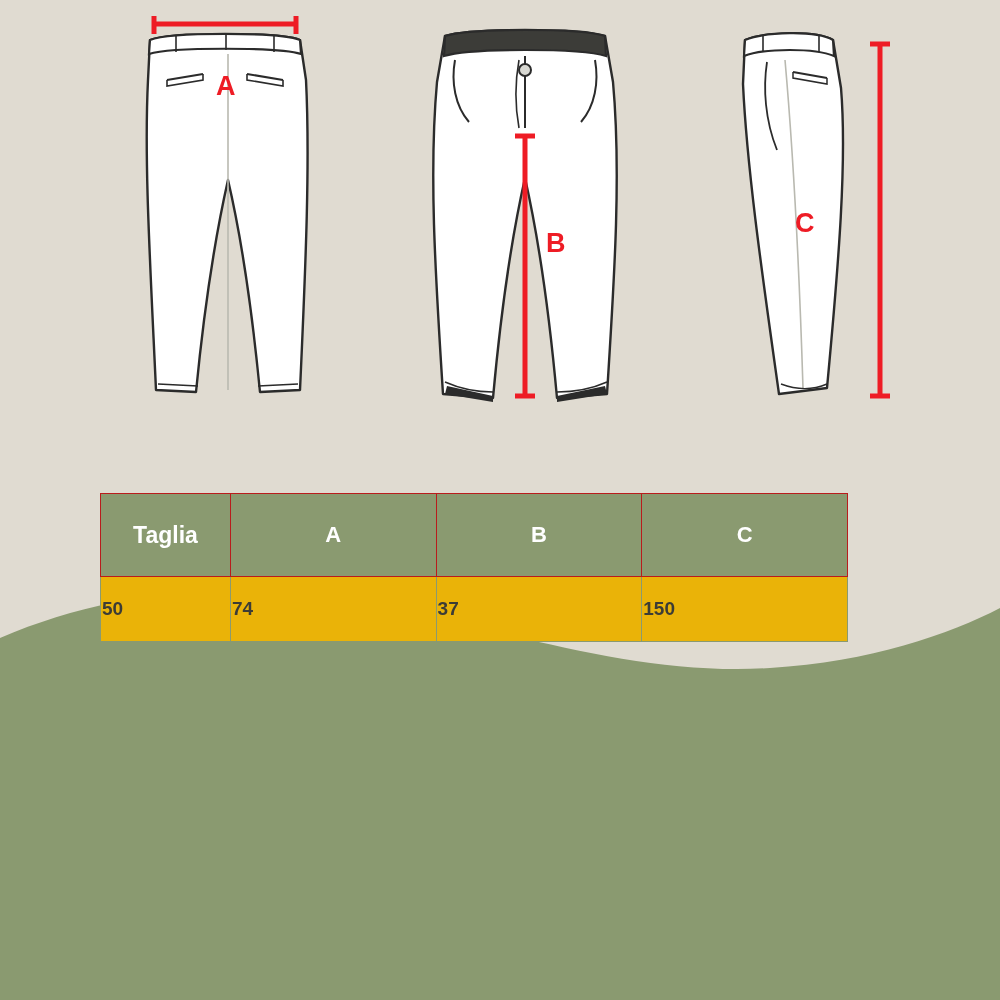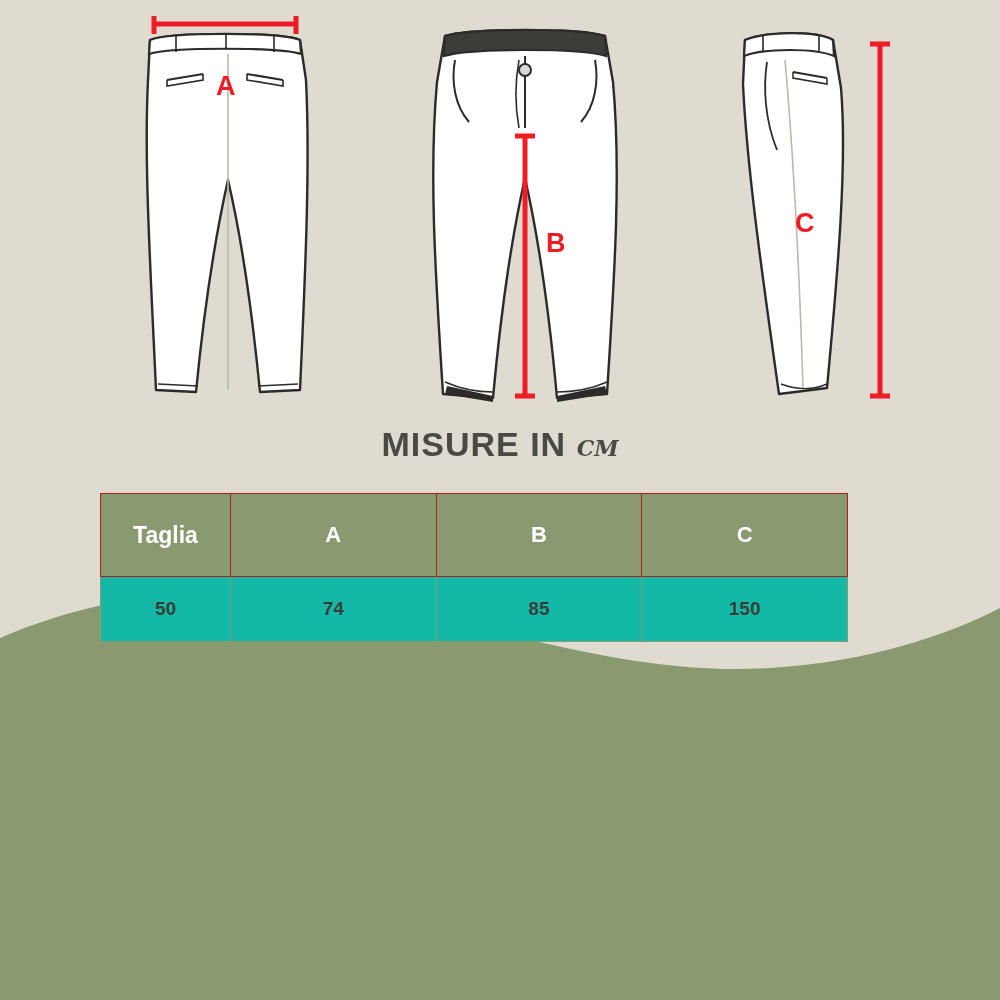--- a/index.html
+++ b/index.html
@@ -80,27 +80,27 @@
     font-size: 22px;
     font-weight: bold;
     height: 80px;
     border: 1px solid #b91c1c;
     text-align: center;
   }
   .size-table th:first-child {
     font-size: 23px;
   }
   .size-table td {
-    background: #14b8a6;
+    background: #eab308;
     color: #3c3c36;
     font-size: 19px;
     font-weight: bold;
     height: 62px;
     border: 1px solid #8a9a70;
-    text-align: center;
+    text-align: left;
   }
   .size-table col.c0 { width: 130px; }
   .size-table col.c1 { width: 206px; }
   .size-table col.c2 { width: 206px; }
   .size-table col.c3 { width: 206px; }
 
   .letter {
     fill: #ee1c25;
     font-family: "Liberation Sans", sans-serif;
     font-size: 27px;
@@ -180,43 +180,39 @@
         <g>
           <line x1="165" y1="32" x2="165" y2="386" stroke="#ee1c25" stroke-width="5"></line>
           <line x1="155" y1="34" x2="175" y2="34" stroke="#ee1c25" stroke-width="5"></line>
           <line x1="155" y1="386" x2="175" y2="386" stroke="#ee1c25" stroke-width="5"></line>
         </g>
         <text class="letter" x="80" y="222">C</text>
       </svg>
     </div>
   </div>
 
-  <div class="caption">
-    <span>MISURE IN</span>
-    <span class="cm">cm</span>
-  </div>
 
   <table class="size-table">
     <colgroup>
       <col class="c0">
         <col class="c1">
         <col class="c2">
         <col class="c3">
     </colgroup>
     <thead>
       <tr>
         <th>Taglia</th>
         <th>A</th>
         <th>B</th>
         <th>C</th>
       </tr>
     </thead>
     <tbody>
       <tr>
         <td>50</td>
         <td>74</td>
-        <td>85</td>
+        <td>37</td>
         <td>150</td>
       </tr>
     </tbody>
   </table>
 
 </div>
 
 </body></html>

